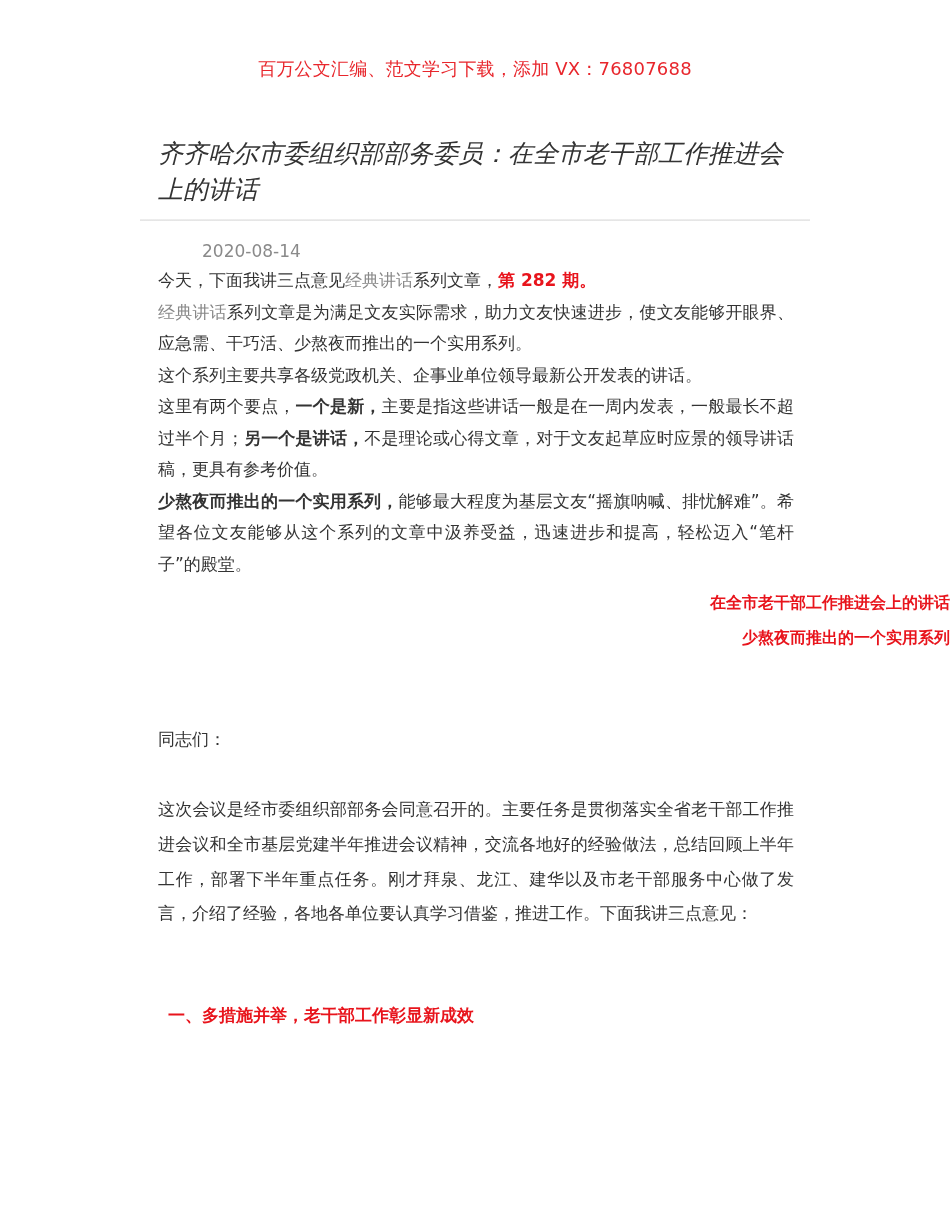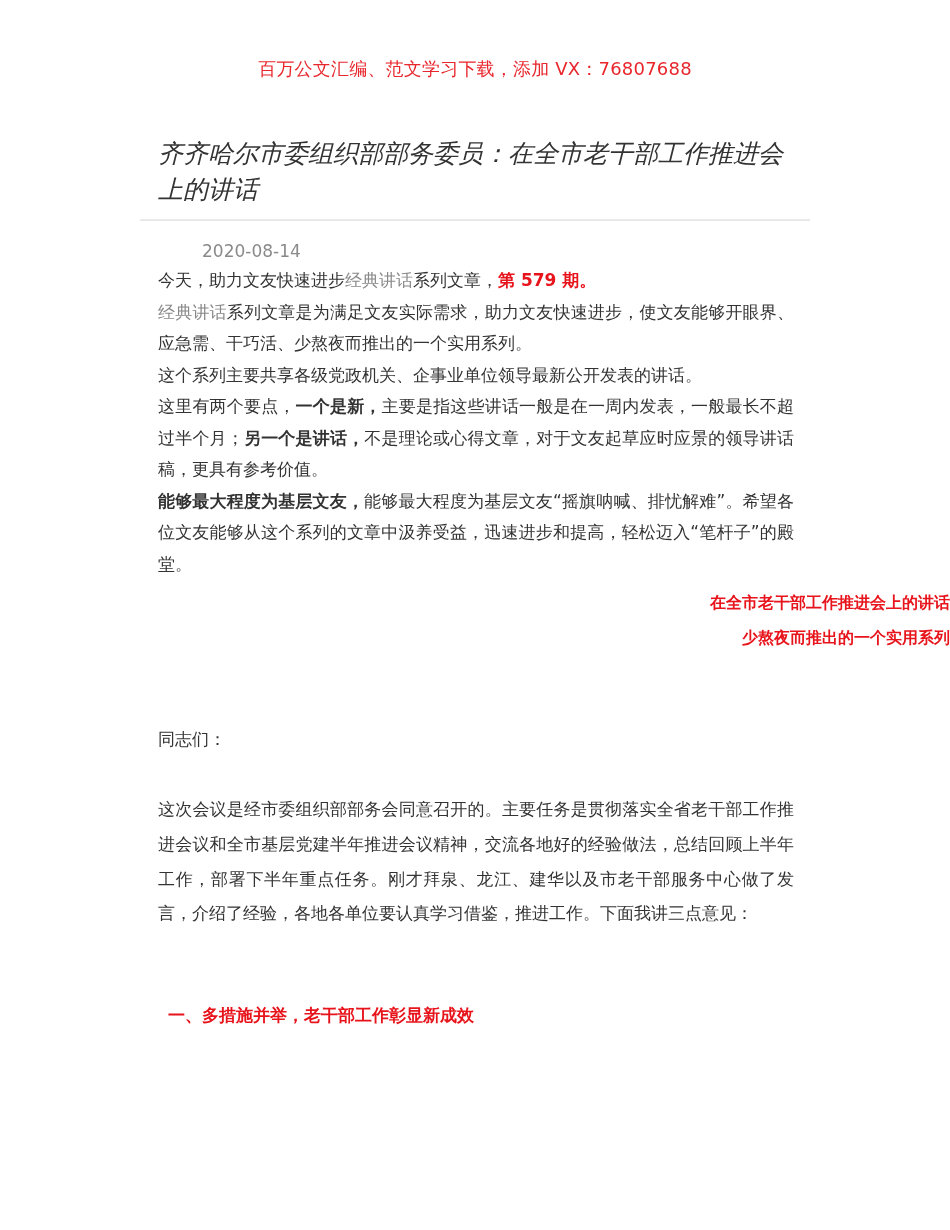--- a/index.html
+++ b/index.html
@@ -117,31 +117,31 @@
 <div class="banner">百万公文汇编、范文学习下载，添加 VX：76807688</div>
 
 <h1 class="title">齐齐哈尔市委组织部部务委员：在全市老干部工作推进会上的讲话</h1>
 
 <div class="divider"></div>
 
 <div class="date">2020-08-14</div>
 
 <div class="content">
   <p>
-    <span>今天，助力文友快速进步</span><span class="muted">经典讲话</span><span>系列文章，</span><span class="red-bold">第 579 期。</span>
+    <span>今天，下面我讲三点意见</span><span class="muted">经典讲话</span><span>系列文章，</span><span class="red-bold">第 282 期。</span>
   </p>
   <p>
     <span class="muted">经典讲话</span><span>系列文章是为满足文友实际需求，助力文友快速进步，使文友能够开眼界、应急需、干巧活、少熬夜而推出的一个实用系列。</span>
   </p>
   <p>这个系列主要共享各级党政机关、企事业单位领导最新公开发表的讲话。</p>
   <p>
     <span>这里有两个要点，</span><span class="bold">一个是新，</span><span>主要是指这些讲话一般是在一周内发表，一般最长不超过半个月；</span><span class="bold">另一个是讲话，</span><span>不是理论或心得文章，对于文友起草应时应景的领导讲话稿，更具有参考价值。</span>
   </p>
   <p>
-    <span class="bold">能够最大程度为基层文友，</span><span>能够最大程度为基层文友“摇旗呐喊、排忧解难”。希望各位文友能够从这个系列的文章中汲养受益，迅速进步和提高，轻松迈入“笔杆子”的殿堂。</span>
+    <span class="bold">少熬夜而推出的一个实用系列，</span><span>能够最大程度为基层文友“摇旗呐喊、排忧解难”。希望各位文友能够从这个系列的文章中汲养受益，迅速进步和提高，轻松迈入“笔杆子”的殿堂。</span>
   </p>
 </div>
 
 <div class="center-block">
   <div>在全市老干部工作推进会上的讲话</div>
   <div>少熬夜而推出的一个实用系列</div>
 </div>
 
 <div class="greeting">同志们：</div>
 

